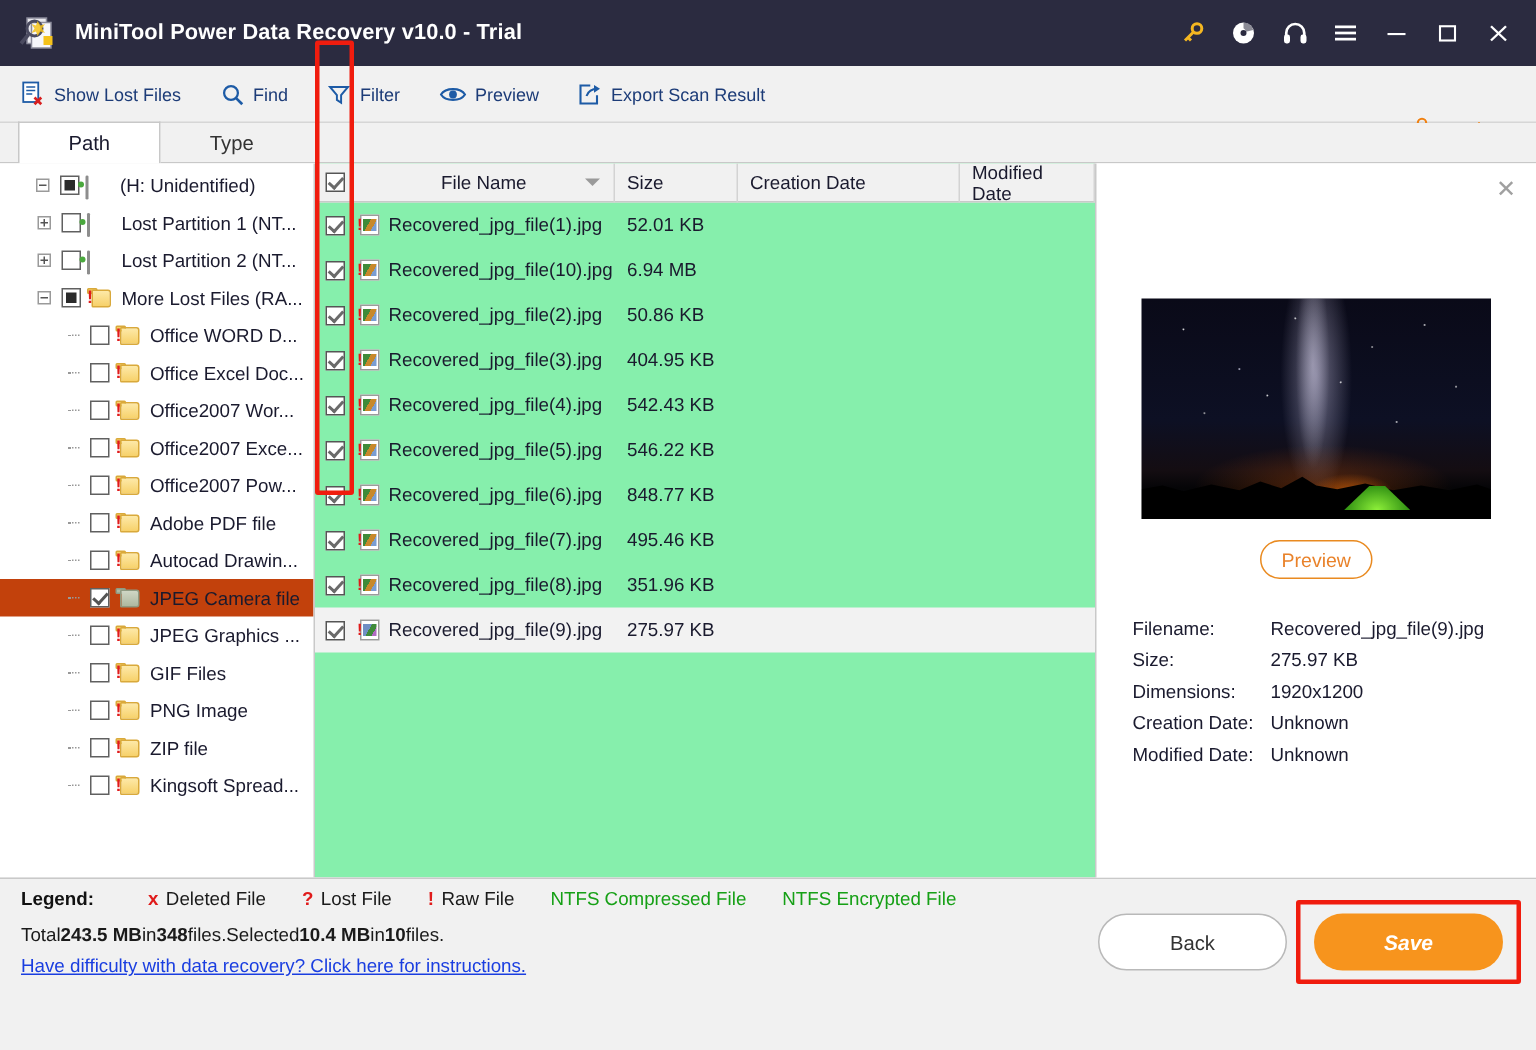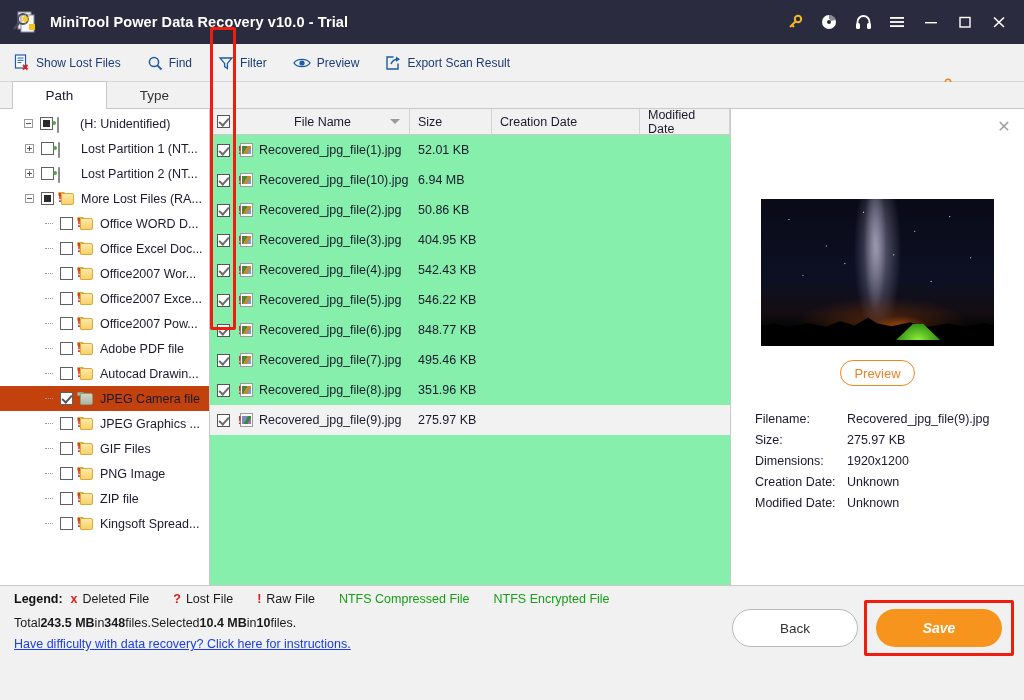--- a/index.html
+++ b/index.html
@@ -231,21 +231,21 @@
   .pv-meta { margin-top: 26px; width: 100%; padding-left: 24px; font-size:12.5px; color:#1a1a2e; }
   .pv-row { display:flex; height:21px; align-items:flex-start; white-space:nowrap; }
   .pv-k { width: 92px; flex:0 0 92px; }
   .pv-v { }
 
   
   .legend {
     height: 26px; background:#f1f1f1; border-top:1px solid #c9c9c9;
     display:flex; align-items:center; padding-left:14px; font-size:12.5px; flex:0 0 26px;
   }
-  .legend b { color:#111; font-weight:bold; margin-right:8px; }
+  .legend b { color:#111; font-weight:bold; margin-right:36px; }
   .lg { margin-right:24px; color:#1a1a1a; display:flex; align-items:center; gap:5px; white-space:nowrap; }
   .lg .m { color:#e01b1b; font-weight:bold; }
   .lg.green { color:#16a016; }
 
   .statusrow {
     height:24px; background:#f1f1f1; display:flex; align-items:center;
     padding-left:14px; font-size:12.5px; color:#1a1a1a; flex:0 0 24px;
   }
   .statusrow b { font-weight:bold; }
   .footer {

